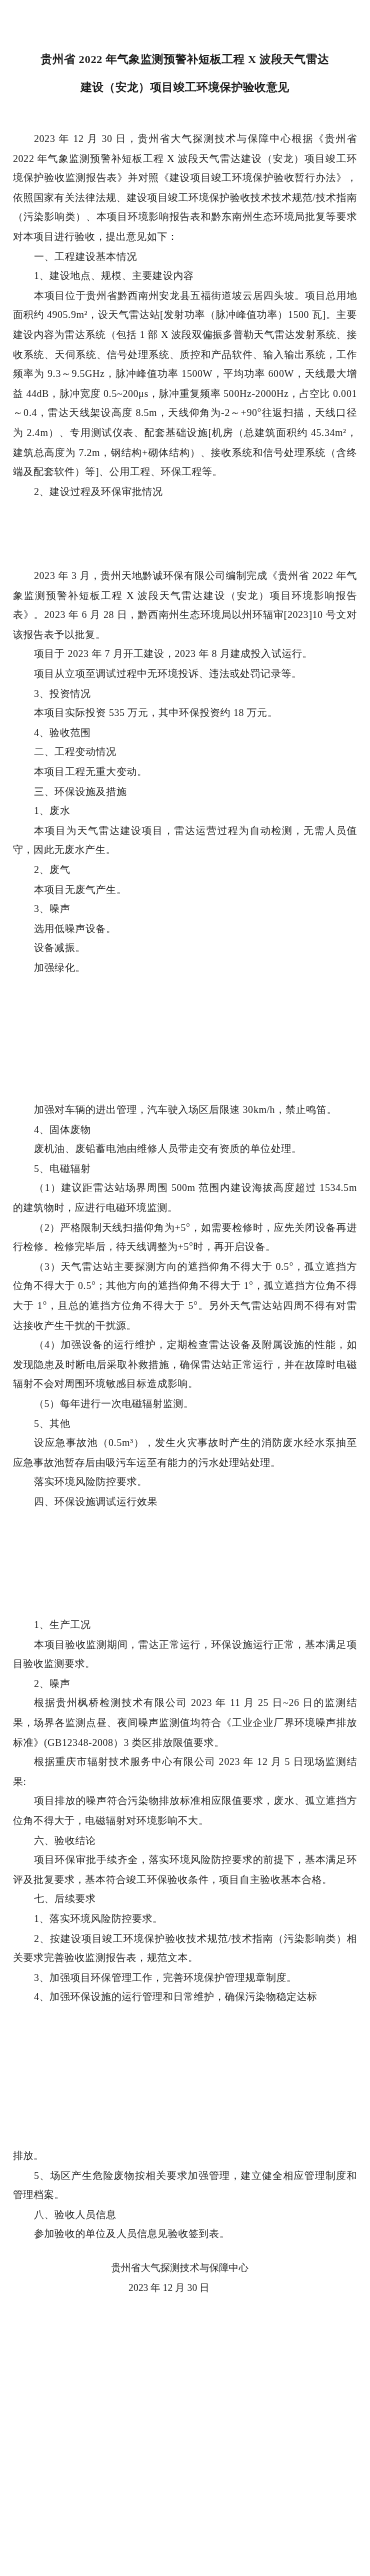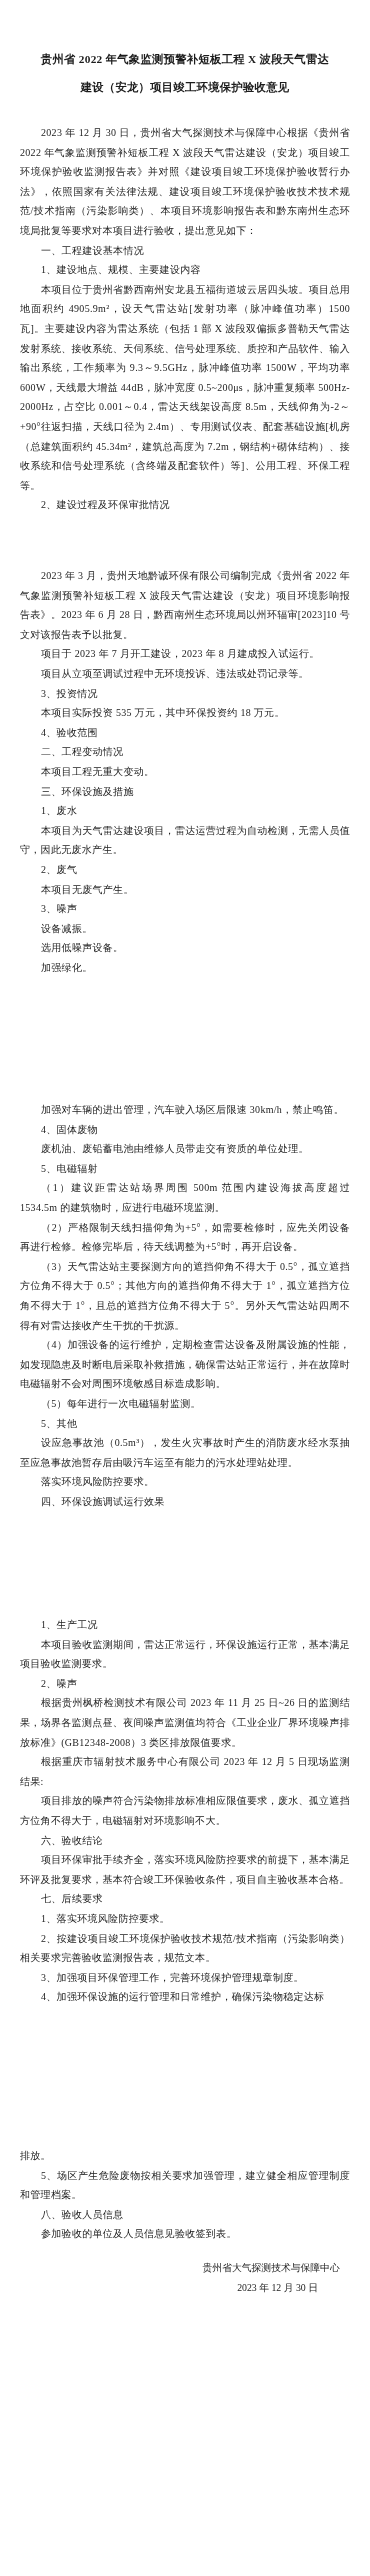--- a/index.html
+++ b/index.html
@@ -1,30 +1,30 @@
 <!DOCTYPE html>
 <html style="font-size:8.2px"><head>
 <meta charset="utf-8">
 <style>
   html,body{margin:0;padding:0;background:#ffffff;}
   .doc{width:370px;height:3145px;margin:0;background:#ffffff;
        font-family:"Liberation Serif","DejaVu Serif",serif;color:#1c1c1c;overflow:hidden;}
-  .page{position:relative;box-sizing:border-box;padding:0 20px;overflow:hidden;}
+  .page{position:relative;box-sizing:border-box;padding:0 13px;overflow:hidden;}
   .pg1{height:522px;padding-top:45px;}
   .pg2{height:577px;padding-top:44px;}
   .pg3{height:515px;padding-top:1px;}
   .pg4{height:531px;padding-top:1px;}
   .pg5{height:474px;padding-top:1px;}
   .title{font-size:11.3px;font-weight:700;text-align:center;line-height:28px;letter-spacing:0.3px;}
-  .title-last{margin-bottom:22px;}
+  .title-last{margin-bottom:28px;}
   .para{margin:0;font-size:10px;line-height:19.6px;text-align:justify;letter-spacing:0.3px;}
   .indent{text-indent:2.1em;}
   .cont{text-indent:0;}
   .bold{font-weight:400;}
-  .sig{margin:0;font-size:9.8px;line-height:19.6px;text-align:right;padding-right:10.3px;}
+  .sig{margin:0;font-size:9.8px;line-height:19.6px;text-align:center;padding-right:10.3px;}
   .sig-org{margin-top:14.4px;}
   .sig-date{padding-right:32px;}
 </style>
 </head>
 <body>
 
 <div class="doc">
 
   <div class="page pg1">
     <div class="title">贵州省 2022 年气象监测预警补短板工程 X 波段天气雷达</div>
@@ -44,22 +44,22 @@
     <p class="para indent">本项目实际投资 535 万元，其中环保投资约 18 万元。</p>
     <p class="para indent">4、验收范围</p>
     <p class="para indent bold">二、工程变动情况</p>
     <p class="para indent">本项目工程无重大变动。</p>
     <p class="para indent bold">三、环保设施及措施</p>
     <p class="para indent">1、废水</p>
     <p class="para indent">本项目为天气雷达建设项目，雷达运营过程为自动检测，无需人员值守，因此无废水产生。</p>
     <p class="para indent">2、废气</p>
     <p class="para indent">本项目无废气产生。</p>
     <p class="para indent">3、噪声</p>
+    <p class="para indent">选用低噪声设备。</p>
     <p class="para indent">设备减振。</p>
-    <p class="para indent">选用低噪声设备。</p>
     <p class="para indent">加强绿化。</p>
   </div>
 
   <div class="page pg3">
     <p class="para indent">加强对车辆的进出管理，汽车驶入场区后限速 30km/h，禁止鸣笛。</p>
     <p class="para indent">4、固体废物</p>
     <p class="para indent">废机油、废铅蓄电池由维修人员带走交有资质的单位处理。</p>
     <p class="para indent">5、电磁辐射</p>
     <p class="para indent">（1）建议距雷达站场界周围 500m 范围内建设海拔高度超过 1534.5m 的建筑物时，应进行电磁环境监测。</p>
     <p class="para indent">（2）严格限制天线扫描仰角为+5°，如需要检修时，应先关闭设备再进行检修。检修完毕后，待天线调整为+5°时，再开启设备。</p>

